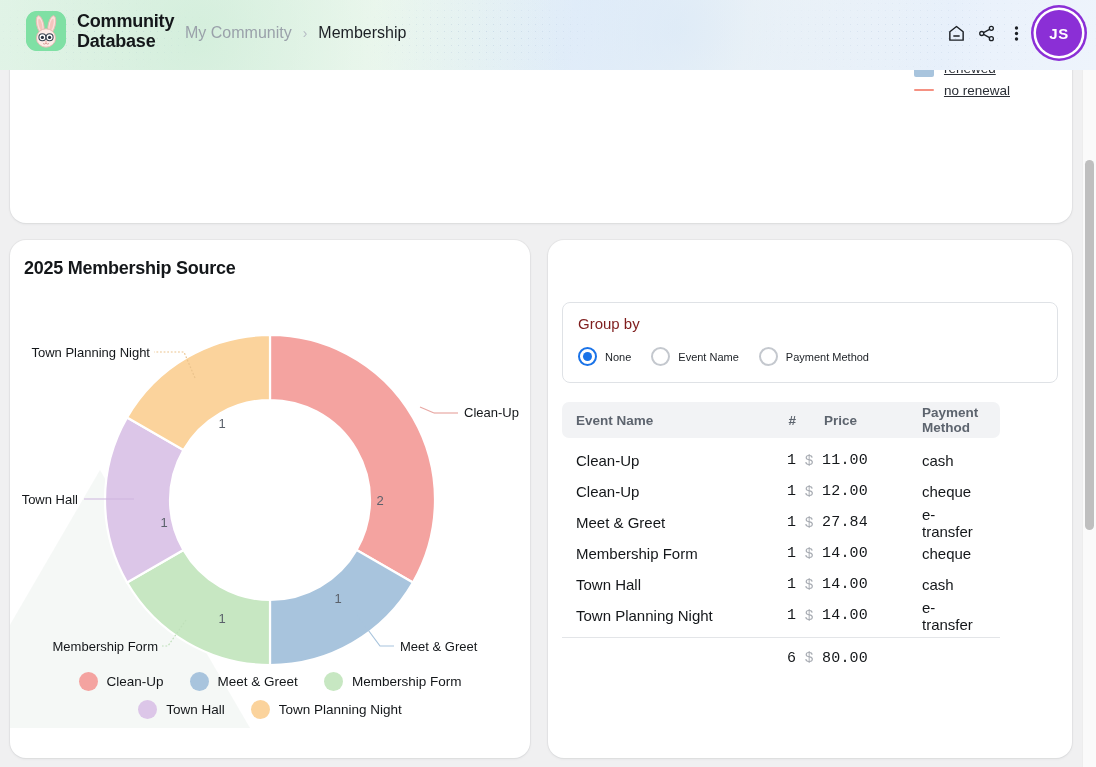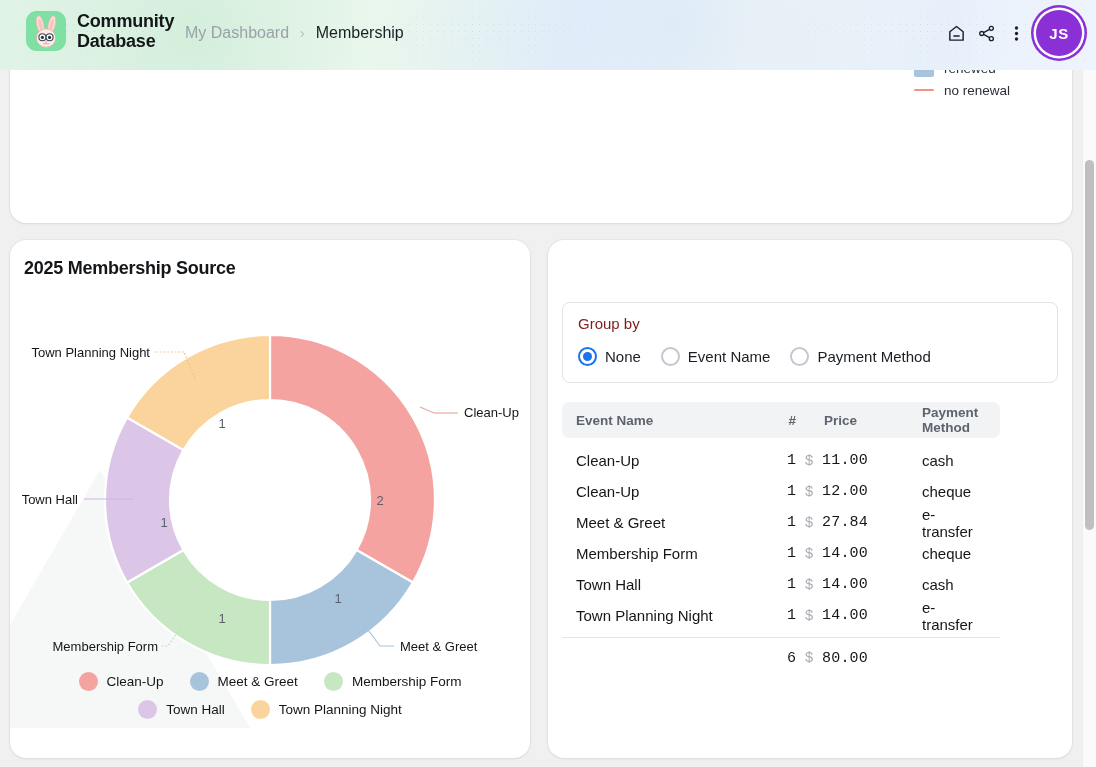--- a/index.html
+++ b/index.html
@@ -93,21 +93,21 @@
   }
   .groupby-label { position: absolute; left: 15px; top: 12px; font-size: 15px; color: #7f1d1d; }
   .radio-row { position: absolute; left: 15px; top: 44px; display: flex; align-items: center; gap: 9px; }
   .radio-item { display: flex; align-items: center; gap: 8px; cursor: pointer; margin-right: 11px; }
   .radio {
     width: 19px; height: 19px; border-radius: 50%; border: 2px solid #c4c8ce;
     display: flex; align-items: center; justify-content: center; flex: none; background: #fff;
   }
   .radio.checked { border-color: #1a73e8; border-width: 2px; }
   .radio.checked::after { content: ""; width: 9px; height: 9px; border-radius: 50%; background: #1a73e8; }
-  .radio-label { font-size: 15px; color: #1b1f24; }
+  .radio-label { font-size: 11px; color: #1b1f24; }
 
   
   .fee-table { position: absolute; left: 14px; top: 162px; width: 438px; }
   .fee-head {
     display: flex; align-items: center; height: 36px;
     background: #f2f3f5; border-radius: 7px; padding: 0 14px;
   }
   .fee-head span { font-size: 13.5px; font-weight: 700; color: #5d646e; }
   .fee-row { display: flex; align-items: center; height: 31px; padding: 0 14px; }
   .col-name   { width: 186px; flex: none; }
@@ -130,21 +130,21 @@
   .legend-line { display: flex; align-items: center; gap: 26px; }
   .legend-item { display: flex; align-items: center; gap: 9px; }
   .legend-dot { width: 19px; height: 19px; border-radius: 50%; flex: none; }
   .legend-text { font-size: 13.5px; color: #14171a; }
 
   
   .trend-legend { position: absolute; right: 62px; top: 175px; }
   .tl-item { display: flex; align-items: center; gap: 10px; height: 22px; }
   .tl-swatch { width: 20px; height: 18px; border-radius: 2px; flex: none; }
   .tl-line { width: 20px; height: 2.5px; border-radius: 2px; flex: none; }
-  .tl-text { font-size: 13.5px; color: #2b2f36; }
+  .tl-text { font-size: 13.5px; color: #2b2f36; text-decoration: underline; }
 
   
   .scrollbar-track {
     position: absolute; right: 0; top: 70px; width: 14px; height: 697px;
     background: #fafafa; border-left: 1px solid #ededed; z-index: 15;
   }
   .scrollbar-thumb {
     position: absolute; right: 2px; top: 160px; width: 9px; height: 370px;
     background: #bfbfbf; border-radius: 5px; z-index: 16; cursor: pointer;
   }
@@ -400,21 +400,21 @@
 
           <path d="M18.6 30.6 h2.8 l-1.4 1.5 z" fill="#e99a95"></path>
           <path d="M20 32.3 q-1.6 1.5 -3 .2 M20 32.3 q1.6 1.5 3 .2" fill="none" stroke="#d08d88" stroke-width="0.8"></path>
         </svg>
       </div>
       <div class="brand-text">Community
 Database</div>
     </div>
 
     <div class="breadcrumb">
-      <span class="crumb-muted">My Dashboard</span>
+      <span class="crumb-muted">My Community</span>
       <span class="crumb-sep">›</span>
       <span class="crumb-active">Membership</span>
     </div>
 
     <div class="header-actions">
       <button class="icon-btn">
         <svg width="19" height="19" viewBox="0 0 20 20">
           <path d="M10 2.6 L17 8.2 V17 H3 V8.2 Z" fill="none" stroke="#1b1f24" stroke-width="1.5" stroke-linejoin="round"></path>
           <line x1="7.2" y1="12.6" x2="12.8" y2="12.6" stroke="#1b1f24" stroke-width="1.5" stroke-linecap="round"></line>
         </svg>

